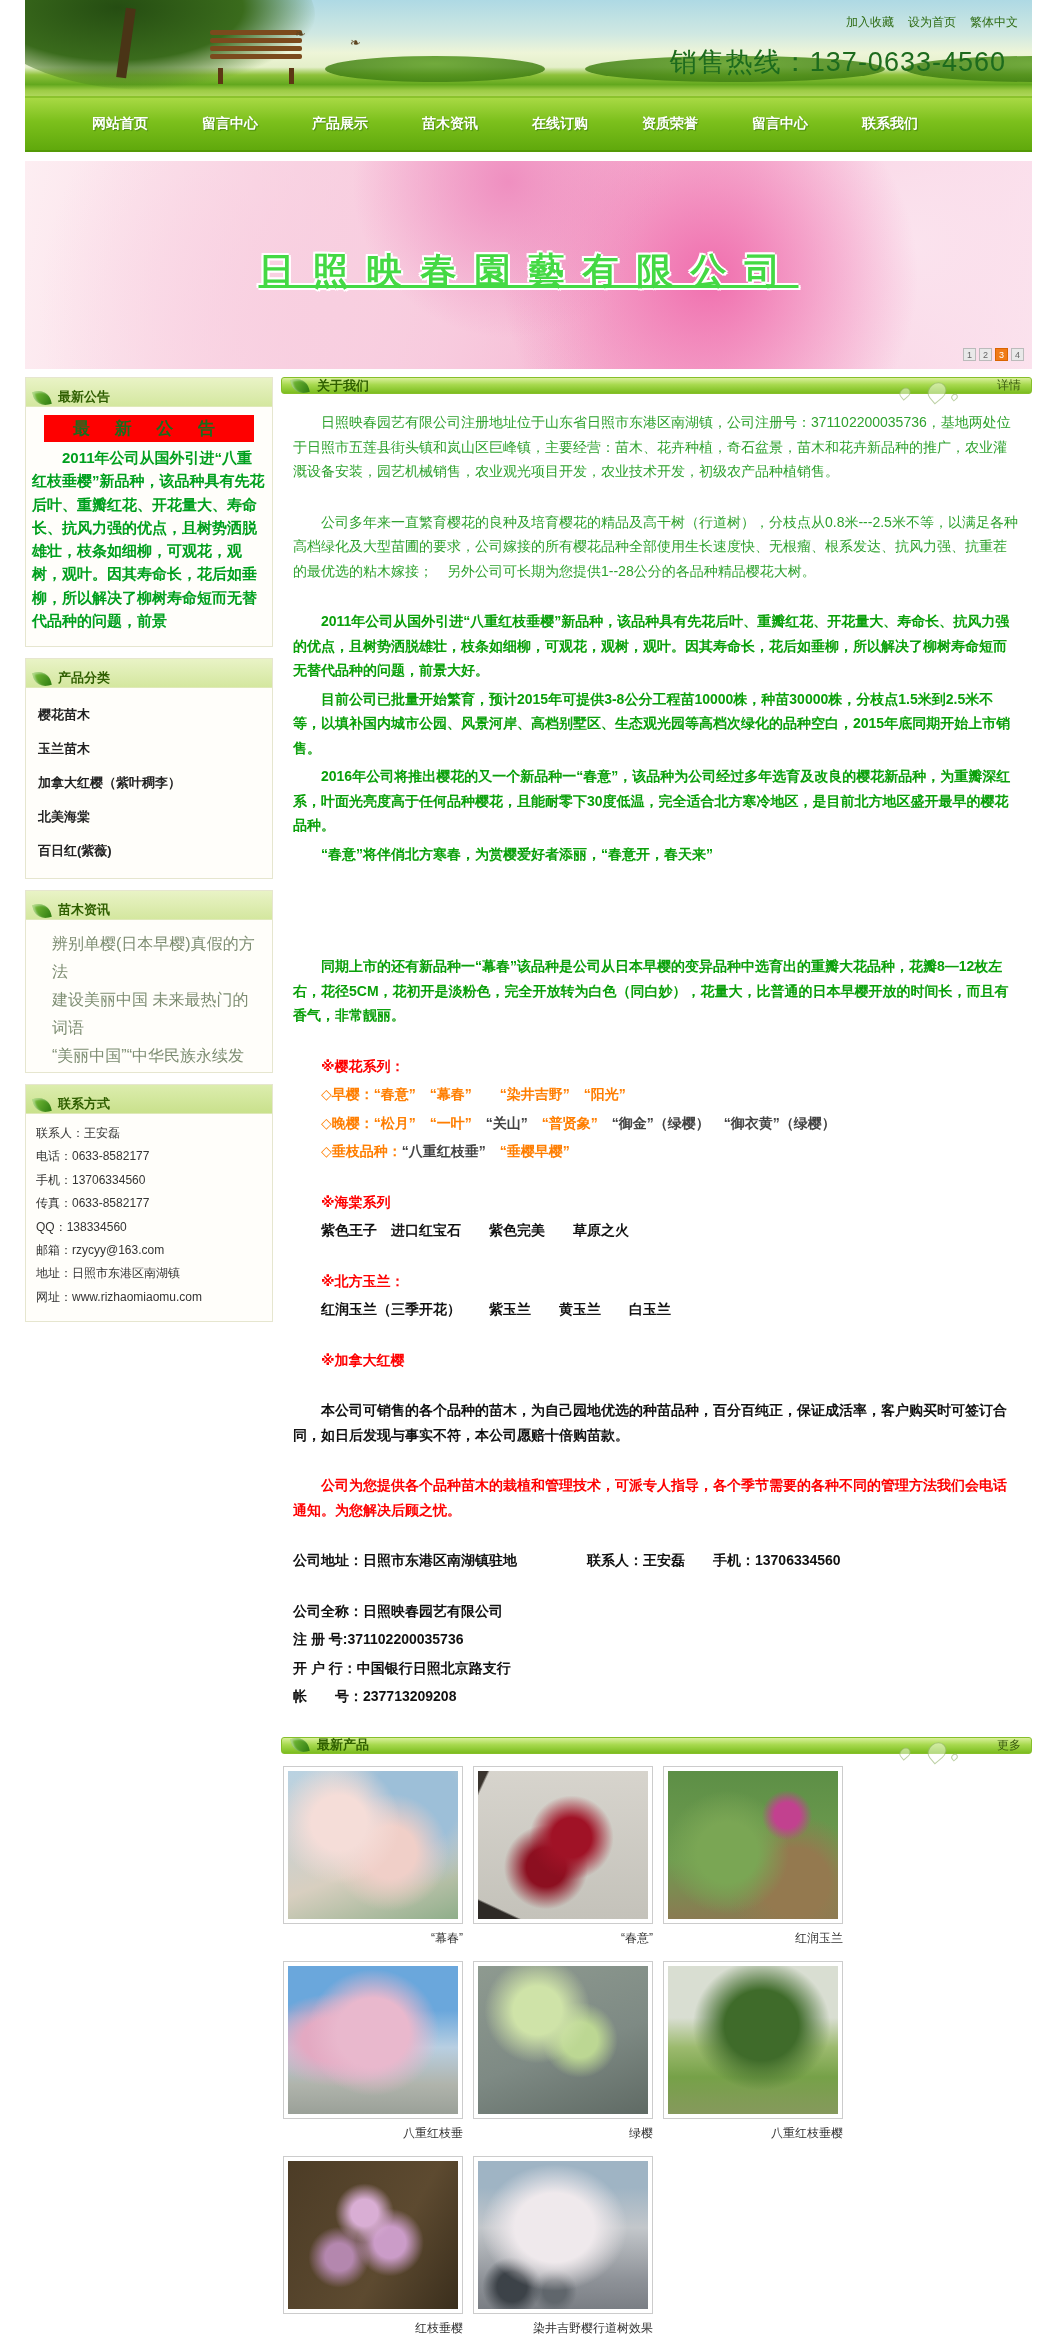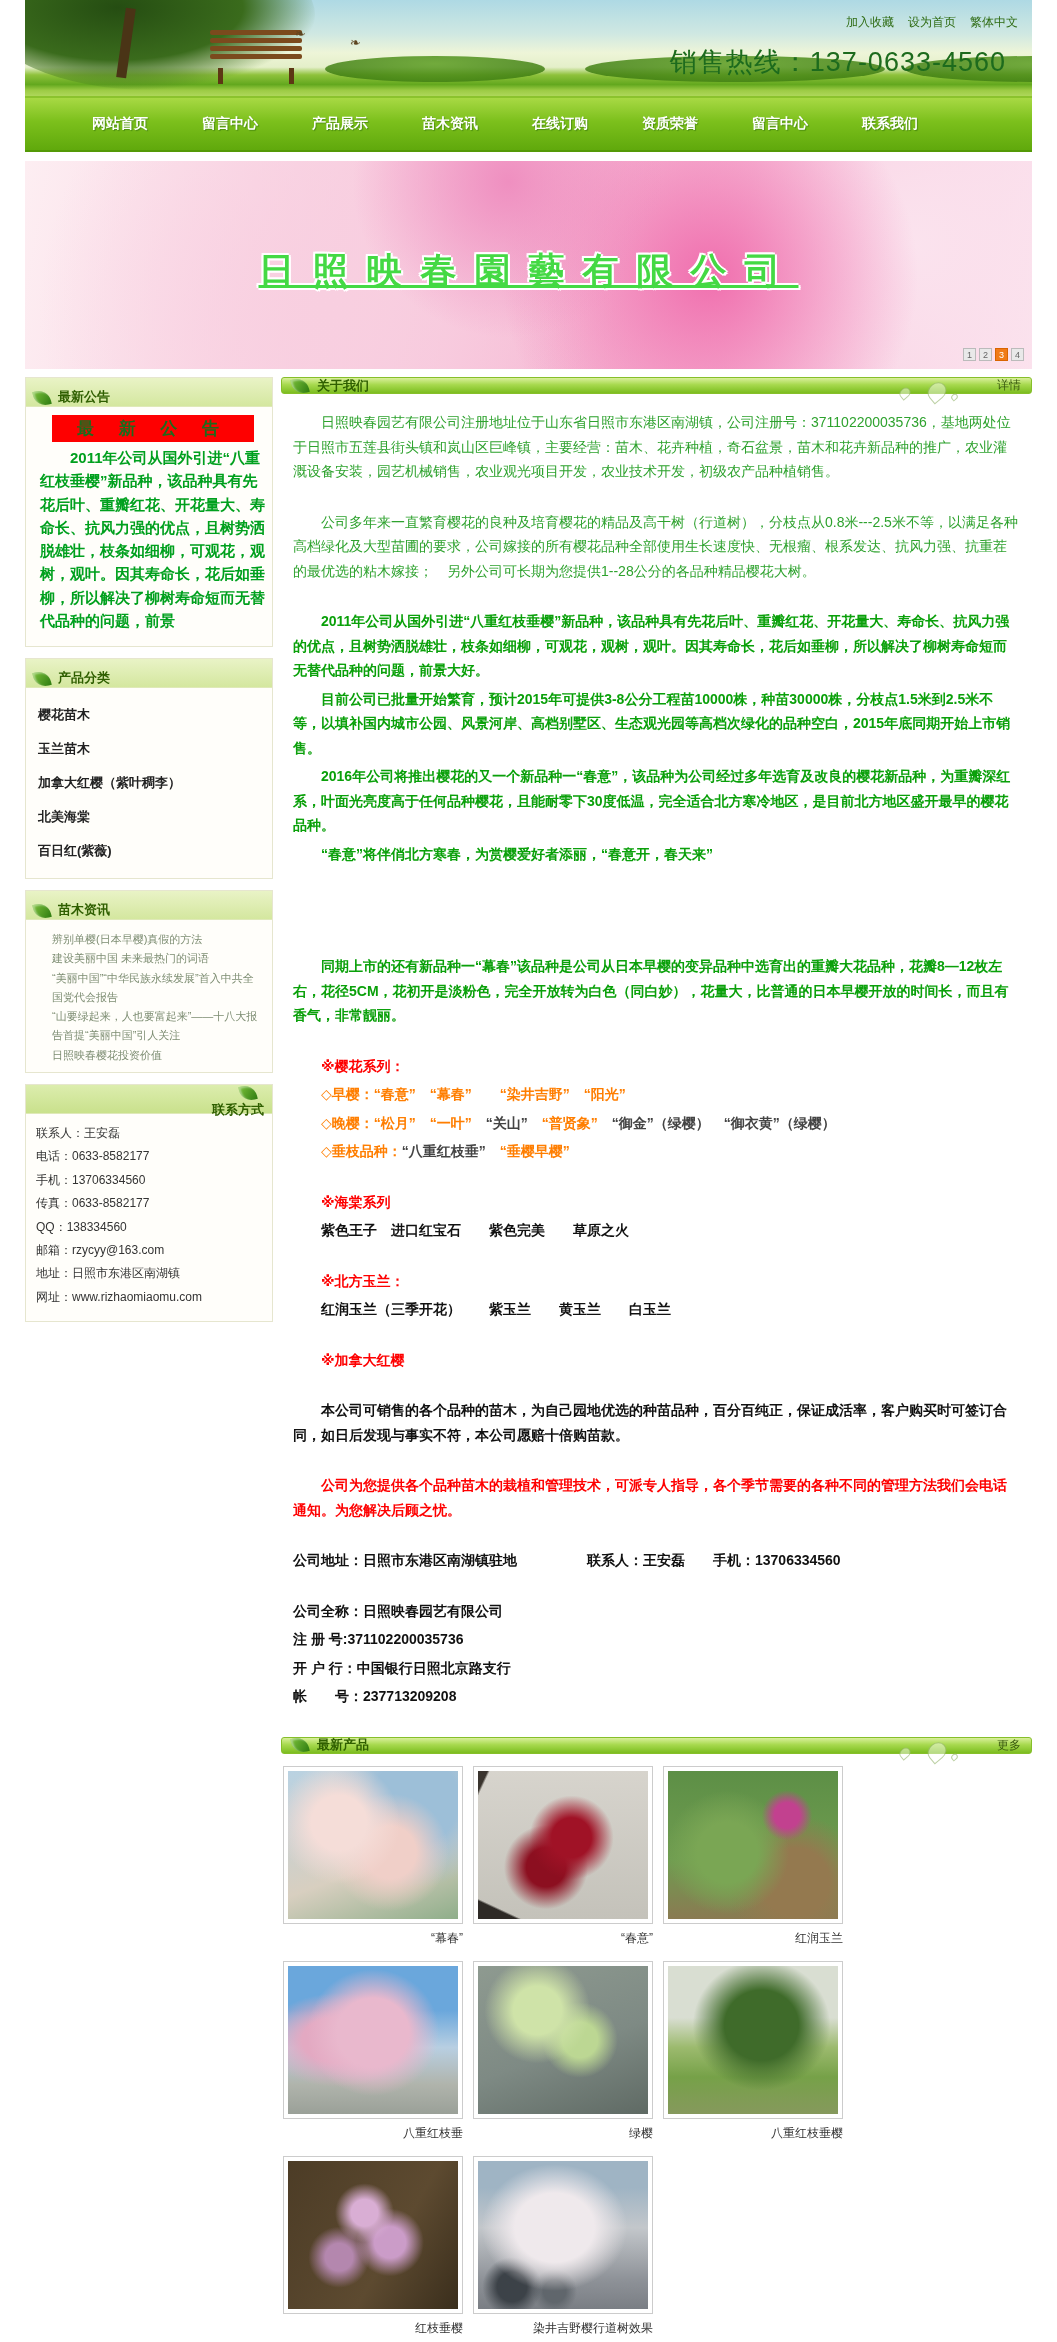--- a/index.html
+++ b/index.html
@@ -47,29 +47,29 @@
   .col-left { width:248px; flex:none; }
   .col-right { flex:1; min-width:0; }
 
   
   .side-box { border:1px solid #e6e6cf; background:#fffefa; margin-bottom:11px; }
   .side-head { height:29px; background:linear-gradient(#e9f3c6, #d4e79f); display:flex; align-items:flex-end;
     padding:0 8px; font-size:13px; font-weight:bold; color:#2f5f00; border-bottom:1px solid #dfe9b8; }
   .leaf { width:16px; height:16px; margin-right:8px; flex:none;
     background:linear-gradient(135deg,#7cc13a,#2f7d11); border-radius:0 80% 0 80%; transform:rotate(-15deg);
     box-shadow:inset 2px 2px 2px rgba(255,255,255,.4); }
-  .announce-body { padding:8px 6px 14px;margin-left:8px; }
+  .announce-body { padding:8px 6px 14px; }
   .announce-title { background:#fe0000; color:#1c6b1c; font-weight:bold; font-size:17px;
     letter-spacing:10px; text-align:center; margin:0 12px 4px; padding:2px 0; }
   .announce-text { color:#00a01e; font-weight:bold; font-size:15px; line-height:1.55; text-indent:2em; }
   .cat-list { list-style:none; padding:10px 12px; }
   .cat-list li { font-size:13px; font-weight:bold; color:#222; padding:8px 0; cursor:pointer; }
   .news-list { list-style:none; padding:10px 10px 4px 26px; height:152px; overflow:hidden; }
-  .news-list li { font-size:11px; color:#7d8d72; line-height:1.75; cursor:pointer; }
-  .contact-box .side-head { background:linear-gradient(#dcedae, #c9e18c);flex-direction:column; }
+  .news-list li { font-size:16px; color:#7d8d72; line-height:1.75; cursor:pointer; }
+  .contact-box .side-head { background:linear-gradient(#dcedae, #c9e18c); }
   .contact-list { padding:8px 10px 12px; }
   .contact-list div { font-size:12px; color:#333; line-height:1.95; }
 
   
   .sec-head { position:relative; height:17px; border-radius:3px; display:flex; align-items:center; padding:0 10px;
     background:linear-gradient(#d9ef9b 0%, #a7d94e 45%, #7cbd20 100%); border:1px solid #86bf2a;
     font-size:13px; font-weight:bold; color:#2f5f00; }
   .sec-head .leaf { margin-right:9px; }
   .sec-more { margin-left:auto; font-size:12px; font-weight:normal; color:#3a5a10; cursor:pointer; }
   .droplets { position:absolute; right:64px; top:4px; width:70px; height:22px; }

